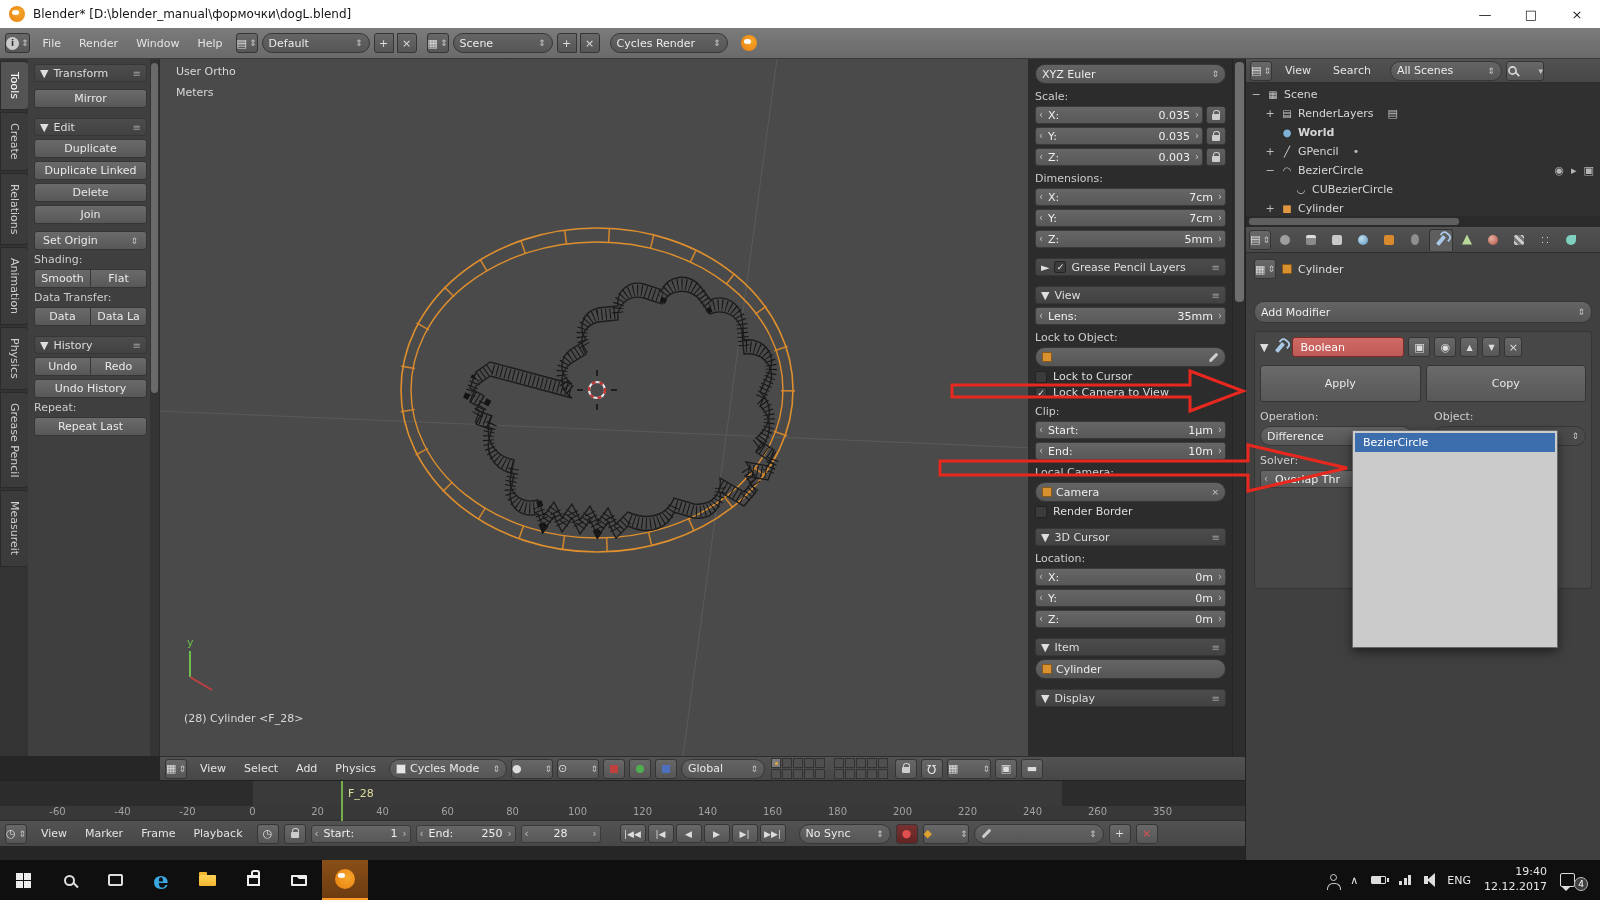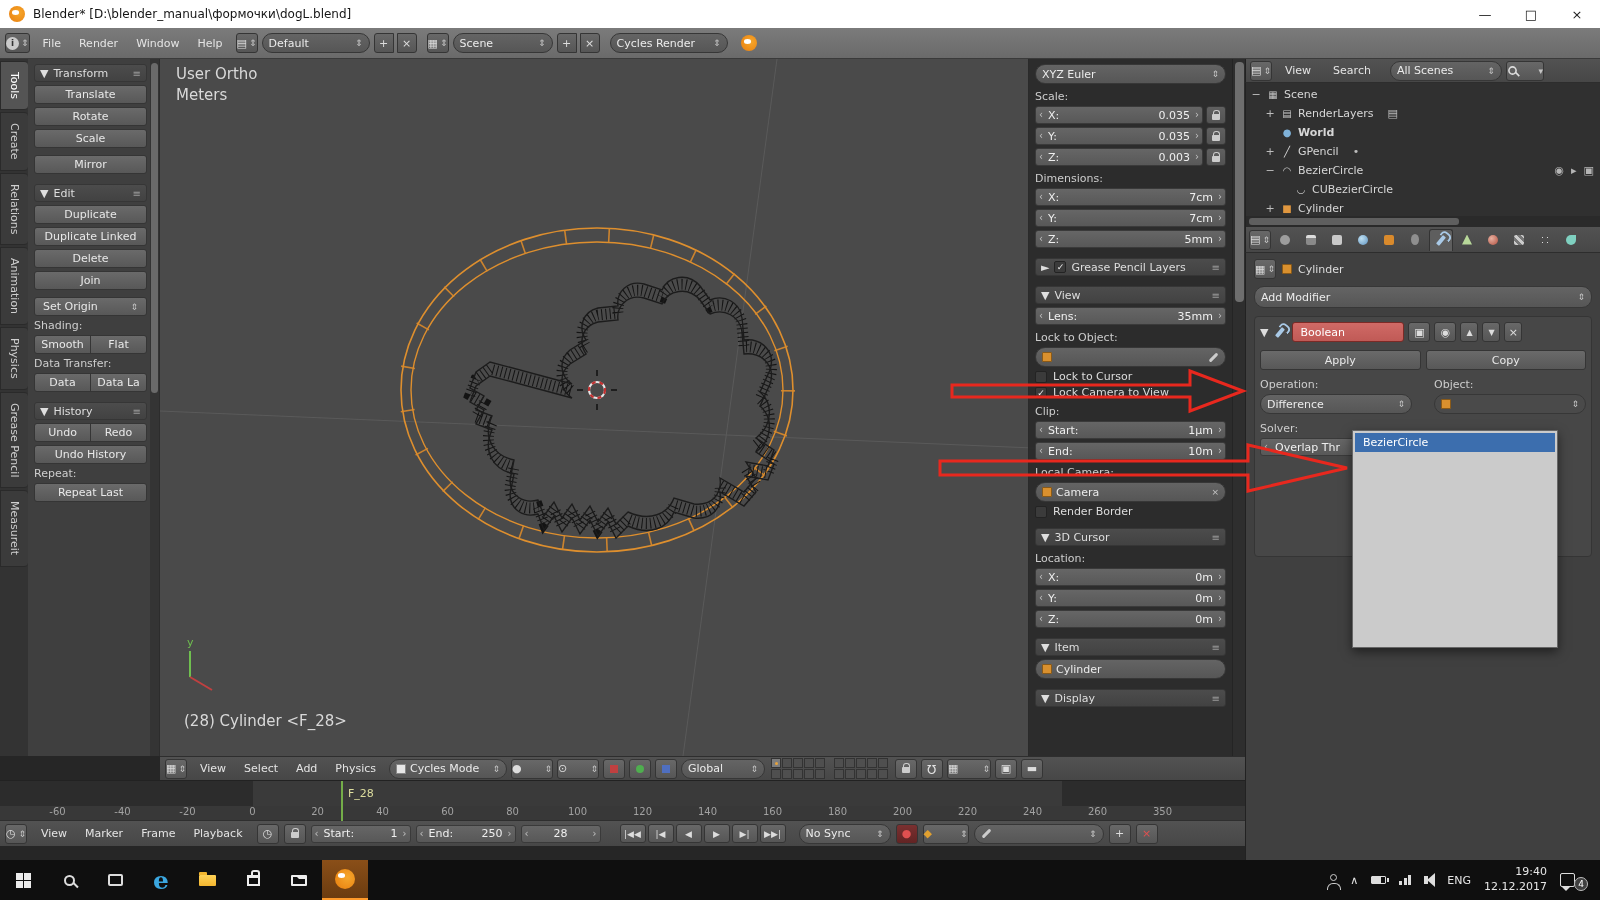--- a/index.html
+++ b/index.html
@@ -8,21 +8,21 @@
 #root{position:relative;width:1600px;height:900px;background:#262626}
 .abs{position:absolute}
 .spacer{flex:1}
 
 #titlebar{left:0;top:0;width:1600px;height:28px;background:#fff;display:flex;align-items:center;z-index:5}
 .blogo{width:16px;height:16px;margin:0 8px 0 9px;position:relative;border-radius:50%;background:radial-gradient(circle at 62% 42%,#f6a72c,#e87d0d);flex:0 0 auto}
 .blogo::after{content:"";position:absolute;left:3px;top:4px;width:7px;height:4.5px;border-radius:50%;background:#fff}
 #titlebar .t{font-size:12px;color:#151515}
 .winbtn{width:46px;height:28px;display:flex;align-items:center;justify-content:center;font-size:13px;color:#222}
 
-.btn{display:flex;align-items:center;justify-content:center;height:20px;padding:0 8px;border:1px solid #353535;border-radius:3px;background:linear-gradient(#6a6a6a,#585858);color:#e8e8e8;white-space:nowrap;overflow:hidden}
+.btn{display:flex;align-items:center;justify-content:center;height:37px;padding:0 8px;border:1px solid #353535;border-radius:3px;background:linear-gradient(#6a6a6a,#585858);color:#e8e8e8;white-space:nowrap;overflow:hidden}
 .f{background:linear-gradient(#646464,#565656);border:1px solid #373737;border-radius:10px;height:20px;display:flex;align-items:center;padding:0 6px;gap:4px;color:#ebebeb;white-space:nowrap;overflow:hidden}
 .ibtn{display:flex;align-items:center;justify-content:center;border:1px solid #353535;border-radius:3px;background:linear-gradient(#686868,#565656);height:20px;min-width:22px;color:#ddd;gap:2px}
 .menu{padding:0 9px;color:#e4e4e4;white-space:nowrap}
 .ud{margin-left:auto;font-size:9px;color:#c6c6c6}
 .lbl{color:#cdcdcd}
 .slider{position:relative;height:18px;background:linear-gradient(#666,#585858);border:1px solid #3a3a3a;border-radius:3px;display:flex;align-items:center;justify-content:space-between;padding:0 12px;color:#efefef;overflow:hidden;white-space:nowrap}
 .slider .aa{position:absolute;top:50%;transform:translateY(-55%);font-size:10px;color:#c2c2c2}
 .slider .al{left:3px}.slider .ar{right:3px}
 .chk{width:12px;height:12px;background:#3b3b3b;border:1px solid #232323;border-radius:2px;display:flex;align-items:center;justify-content:center;font-size:9px;color:#eee;flex:0 0 auto}
 .nhead{height:18px;display:flex;align-items:center;gap:5px;color:#dedede;background:linear-gradient(#4c4c4c,#424242);border:1px solid #363636;border-radius:3px;padding:0 5px;margin-top:7px}
@@ -45,21 +45,21 @@
 #tabs{left:0;top:59px;width:28px;height:697px;background:#333;display:flex;flex-direction:column;gap:2px;padding-top:2px}
 .ttab{writing-mode:vertical-rl;display:flex;align-items:center;justify-content:center;background:#3b3b3b;border:1px solid #2a2a2a;border-right:none;border-radius:0 4px 4px 0;color:#cfcfcf;padding:10px 0;font-size:11px}
 .ttab.active{background:#545454;color:#fff}
 
 #shelf{left:28px;top:59px;width:132px;height:697px;background:#3f3f3f;border-right:1px solid #2c2c2c;padding:5px 12px 5px 6px;overflow:hidden;display:flex;flex-direction:column;gap:3px}
 #shelf .btn{height:19px}
 #shelfscroll{left:150px;top:59px;width:9px;height:697px;background:#343434}
 #shelfscroll .thumb{position:absolute;left:1px;top:4px;width:7px;height:330px;background:#6a6a6a;border-radius:4px}
 
 #vp{left:160px;top:59px}
-.vtext{position:absolute;color:#d9d9d9;font-size:15px;z-index:3}
+.vtext{position:absolute;color:#d9d9d9;font-size:11px;z-index:3}
 
 #npanel{left:1028px;top:59px;width:204px;height:697px;background:rgba(42,42,42,.94);border-left:1px solid #2a2a2a;padding:5px 6px;display:flex;flex-direction:column;gap:3px;overflow:hidden;z-index:4}
 #npanel .lbl{margin-top:3px}
 .srow{display:flex;gap:3px;align-items:center}
 .srow .slider{flex:1}
 .lockbtn{width:20px;height:18px;display:flex;align-items:center;justify-content:center;background:linear-gradient(#606060,#535353);border:1px solid #373737;border-radius:3px}
 #npscroll{left:1232px;top:59px;width:13px;height:697px;background:#2e2e2e;border-left:1px solid #242424;z-index:4}
 #npscroll .thumb{position:absolute;left:2px;top:3px;width:9px;height:240px;background:#6e6e6e;border-radius:4px}
 
 #vhead{left:160px;top:756px;width:1085px;height:24px;background:linear-gradient(#525252,#474747);border-top:1px solid #2e2e2e;display:flex;align-items:center;gap:4px;padding:0 5px;z-index:4}
@@ -219,26 +219,20 @@
       <div class="ttab">Grease Pencil</div>
       <div class="ttab">Measureit</div>
     </div>
 
   <div class="abs" id="shelf">
     <div class="nhead" style="margin-top:0">
       <span>▼</span>
       <span>Transform</span>
       <span class="grip">≡</span>
     </div>
-    <div style="display:flex;flex-direction:column;gap:3px">
-
-    <div class="btn">Translate</div>
-        <div class="btn">Rotate</div>
-        <div class="btn">Scale</div>
-      </div>
     <div class="btn" style="margin-top:4px">Mirror</div>
     <div class="nhead">
       <span>▼</span>
       <span>Edit</span>
       <span class="grip">≡</span>
     </div>
     <div style="display:flex;flex-direction:column;gap:3px">
 
     <div class="btn">Duplicate</div>
         <div class="btn">Duplicate Linked</div>
@@ -686,21 +680,21 @@
   </div>
   <div class="abs" id="pbody">
     <div style="display:flex;align-items:center;gap:6px">
       <span class="ibtn">
         <span>▦</span>
         <span class="ud">⇕</span>
       </span>
       <span class="cube"></span>
       <span>Cylinder</span>
     </div>
-    <div class="f" style="margin-top:7px;height:22px">
+    <div class="f" style="margin-top:22px;height:22px">
       <span>Add Modifier</span>
       <span class="ud">⇕</span>
     </div>
     <div class="modbox">
       <div style="display:flex;align-items:center;gap:4px">
         <span>▼</span>
         <span class="pt pt-modifiers" style="width:16px;height:16px">
             <i></i>
           </span>
         <span class="redfield">Boolean</span>

